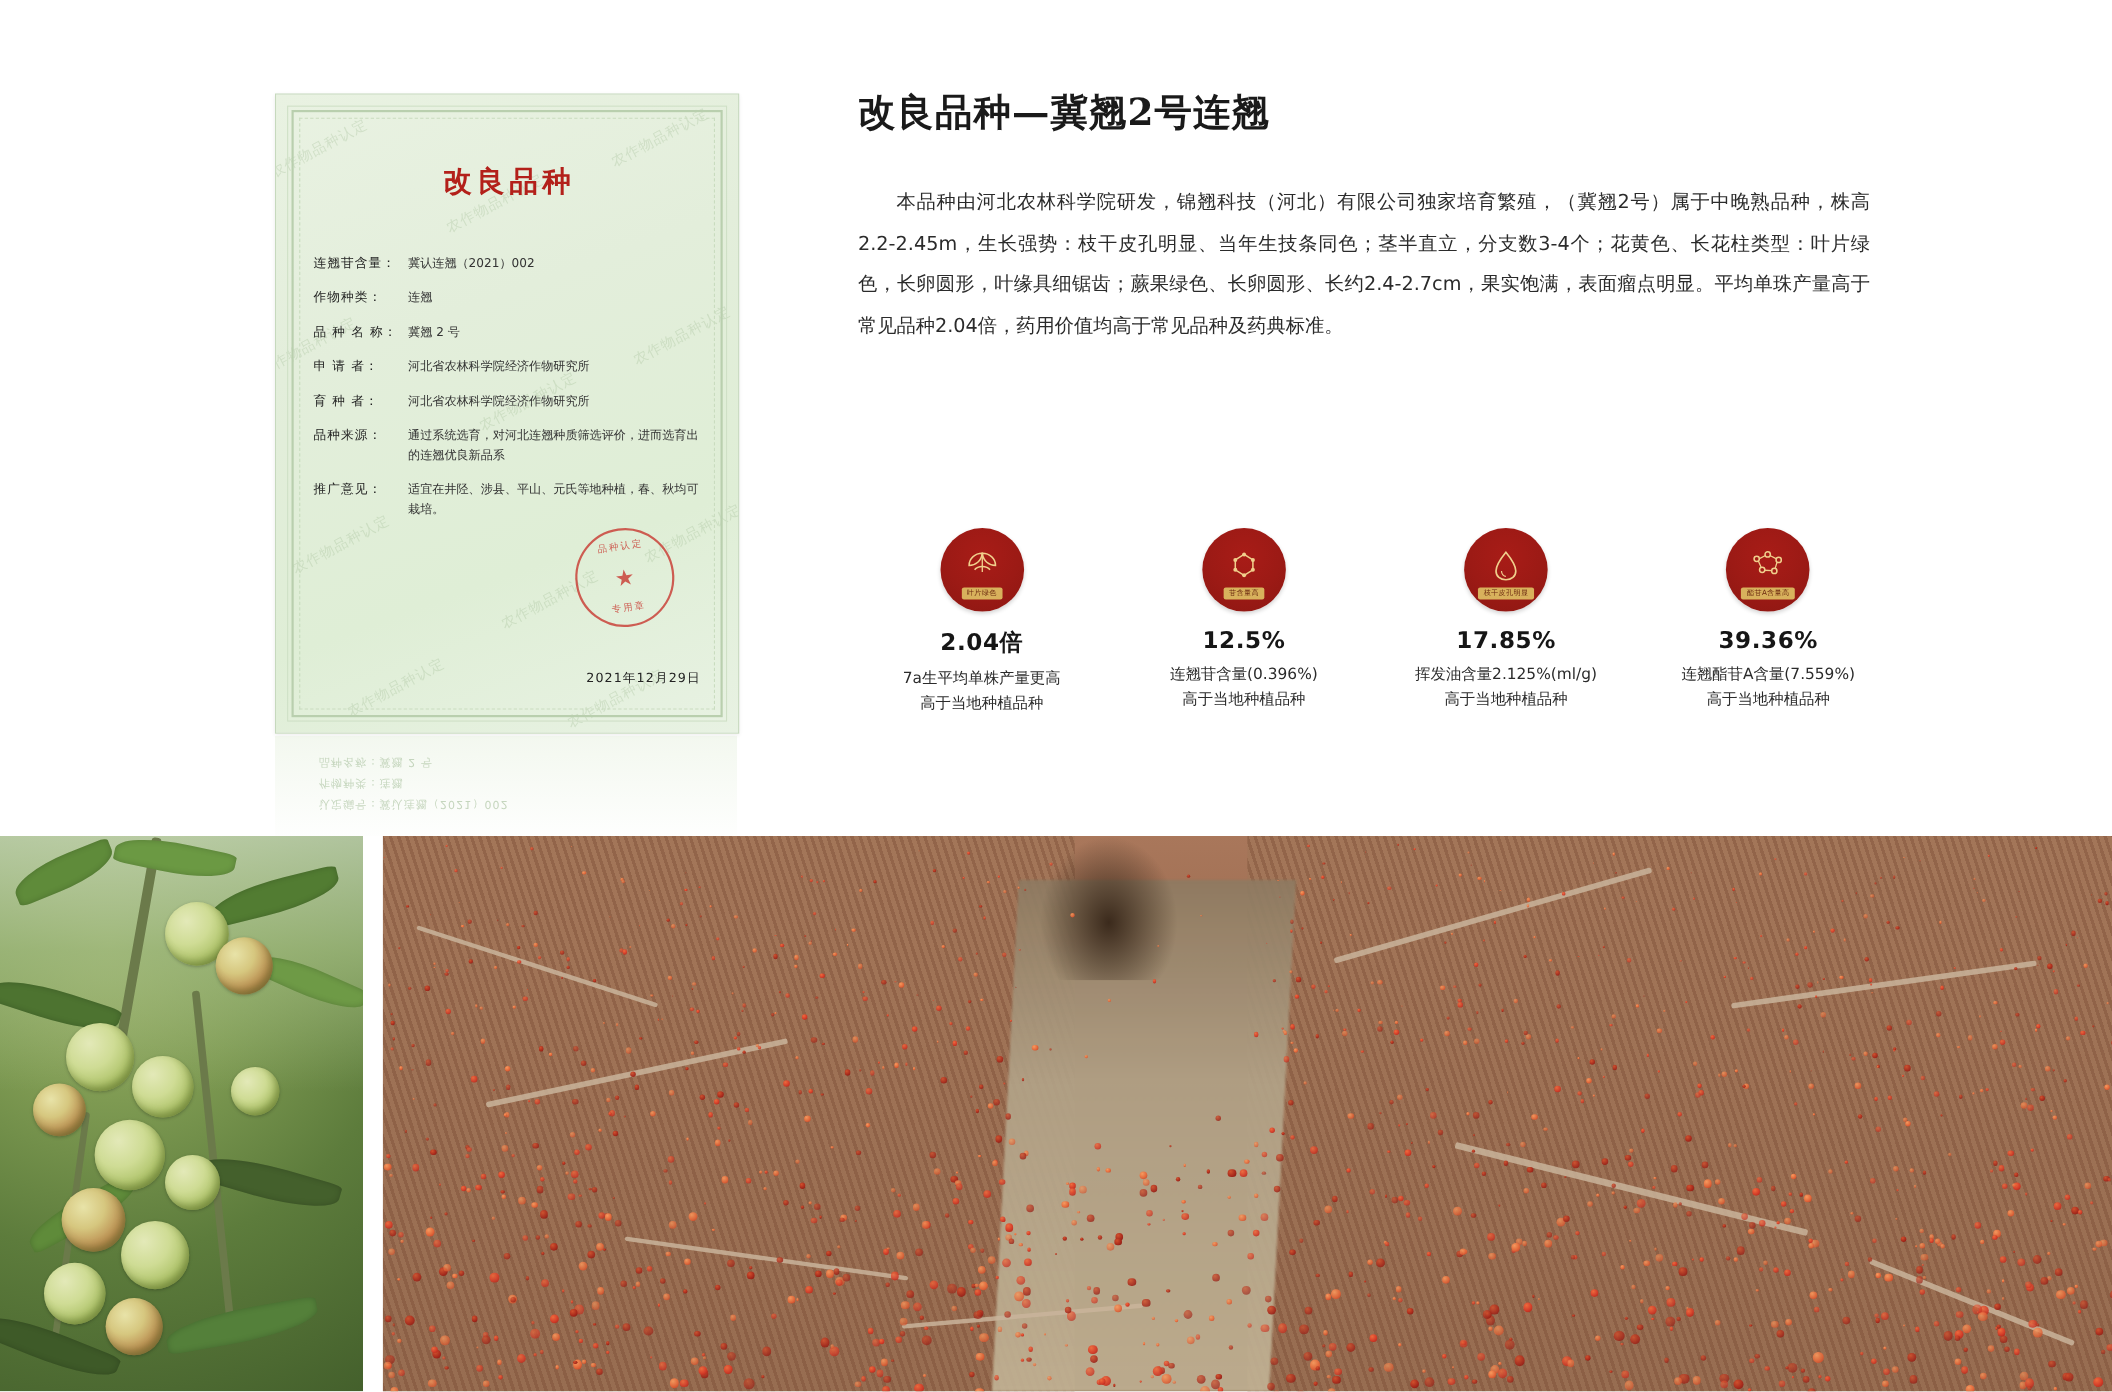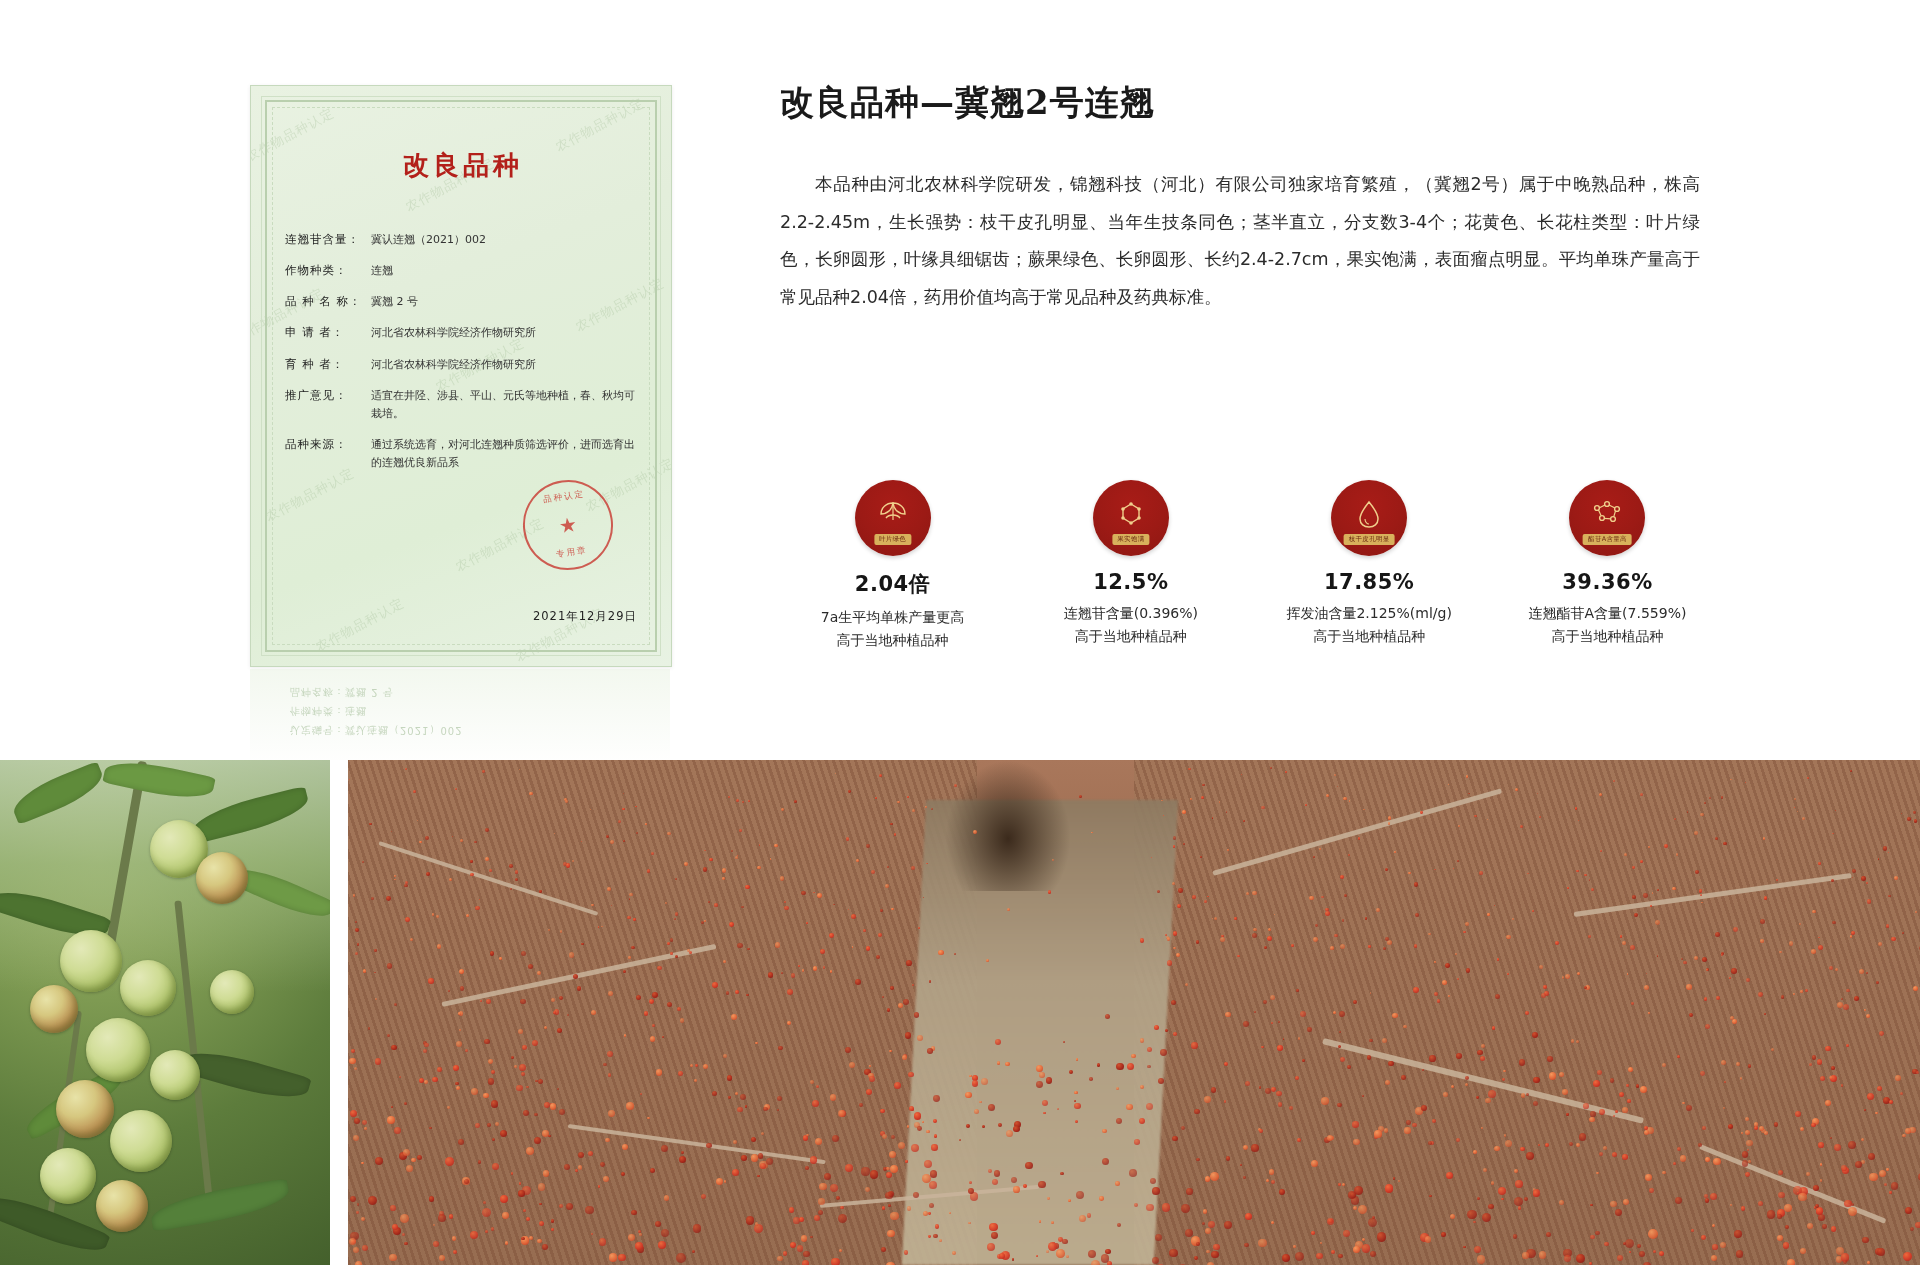--- a/index.html
+++ b/index.html
@@ -406,26 +406,26 @@
           </div>
           <div class="cert-row">
             <div class="cert-label">申 请 者：</div>
             <div class="cert-value">河北省农林科学院经济作物研究所</div>
           </div>
           <div class="cert-row">
             <div class="cert-label">育 种 者：</div>
             <div class="cert-value">河北省农林科学院经济作物研究所</div>
           </div>
           <div class="cert-row">
+            <div class="cert-label">品种来源：</div>
+            <div class="cert-value">通过系统选育，对河北连翘种质筛选评价，进而选育出的连翘优良新品系</div>
+          </div>
+          <div class="cert-row">
             <div class="cert-label">推广意见：</div>
             <div class="cert-value">适宜在井陉、涉县、平山、元氏等地种植，春、秋均可栽培。</div>
-          </div>
-          <div class="cert-row">
-            <div class="cert-label">品种来源：</div>
-            <div class="cert-value">通过系统选育，对河北连翘种质筛选评价，进而选育出的连翘优良新品系</div>
           </div>
         </div>
       </div>
 
       <div class="cert-seal">
         <div class="sealtext">品种认定</div>
         <div class="star">★</div>
         <div class="sealtext2">专用章</div>
       </div>
 
@@ -467,21 +467,21 @@
       <div class="stat-badge">
         <svg width="32" height="28" viewBox="0 0 32 28" aria-hidden="true">
           <polygon points="16,4 24,9 24,18 16,23 8,18 8,9" fill="none" stroke="#f0cf8c" stroke-width="1.4"></polygon>
           <circle cx="16" cy="4" r="1.8" fill="#f0cf8c"></circle>
           <circle cx="24" cy="9" r="1.8" fill="#f0cf8c"></circle>
           <circle cx="24" cy="18" r="1.8" fill="#f0cf8c"></circle>
           <circle cx="16" cy="23" r="1.8" fill="#f0cf8c"></circle>
           <circle cx="8" cy="18" r="1.8" fill="#f0cf8c"></circle>
           <circle cx="8" cy="9" r="1.8" fill="#f0cf8c"></circle>
         </svg>
-        <span class="badge-tag">果实饱满</span>
+        <span class="badge-tag">苷含量高</span>
       </div>
       <div class="stat-value">12.5%</div>
       <div class="stat-desc">
         <span>连翘苷含量(0.396%)</span><br>
         <span>高于当地种植品种</span>
       </div>
     </div>
 
     <div class="stat">
       <div class="stat-badge">

